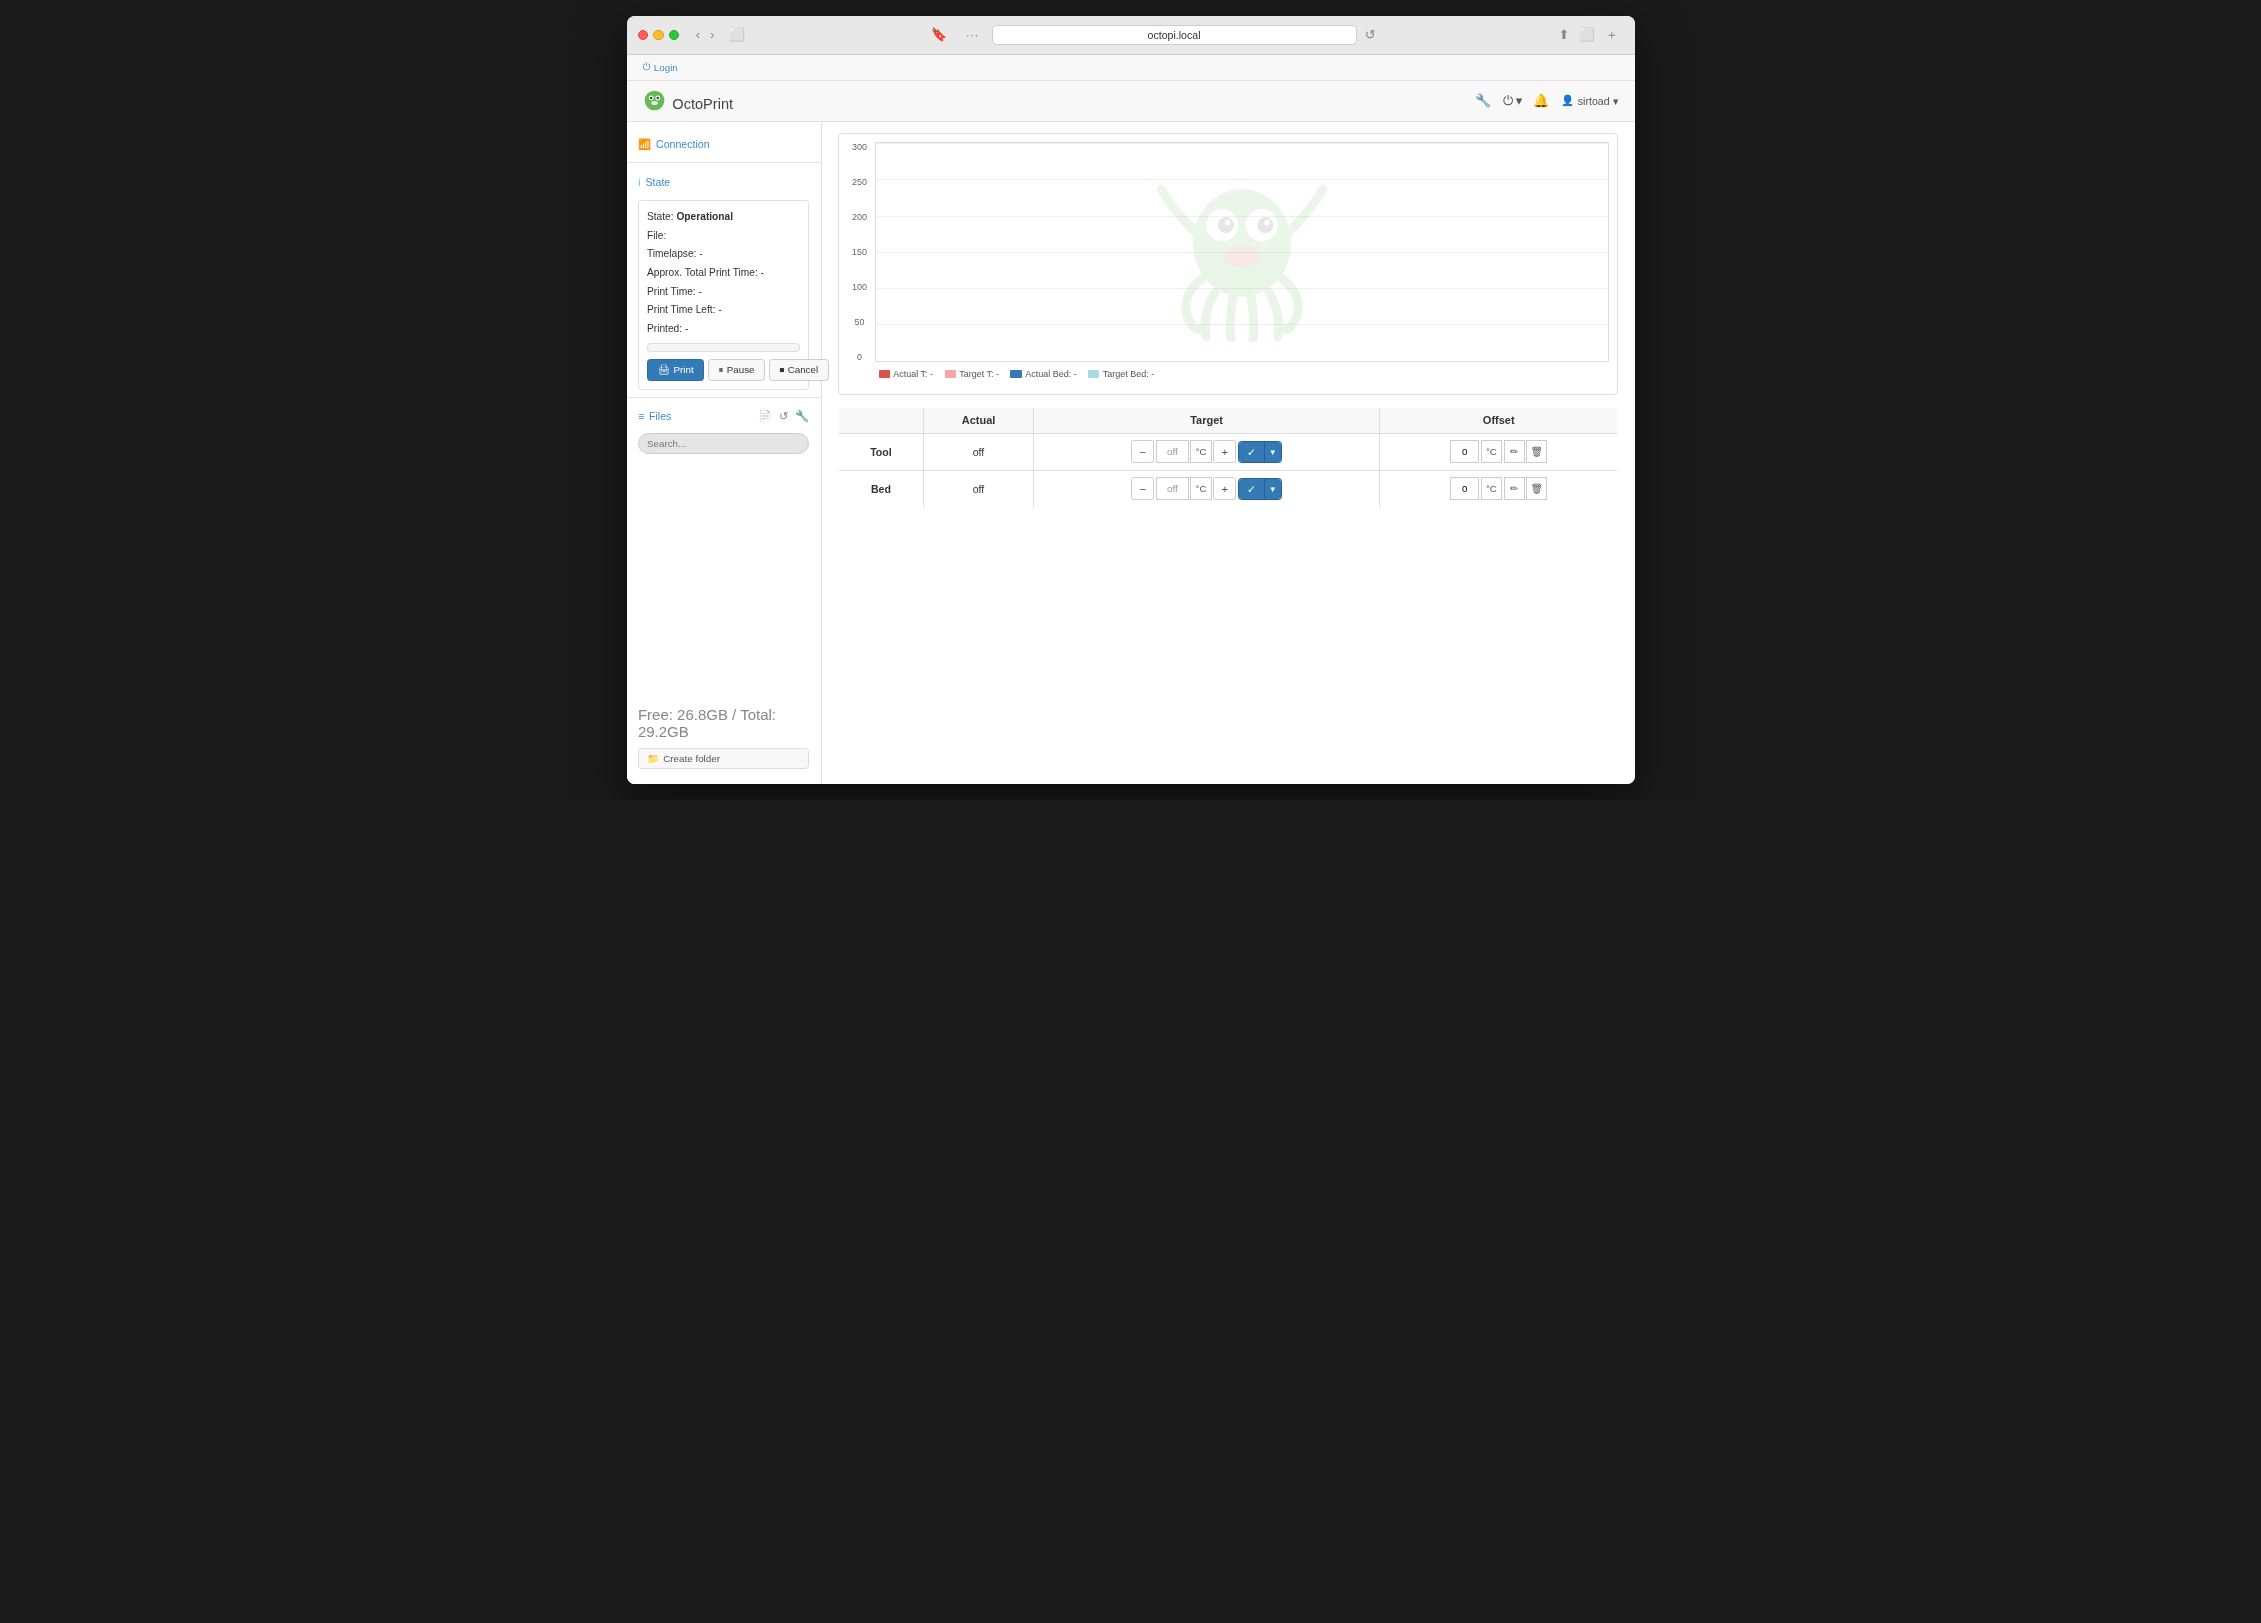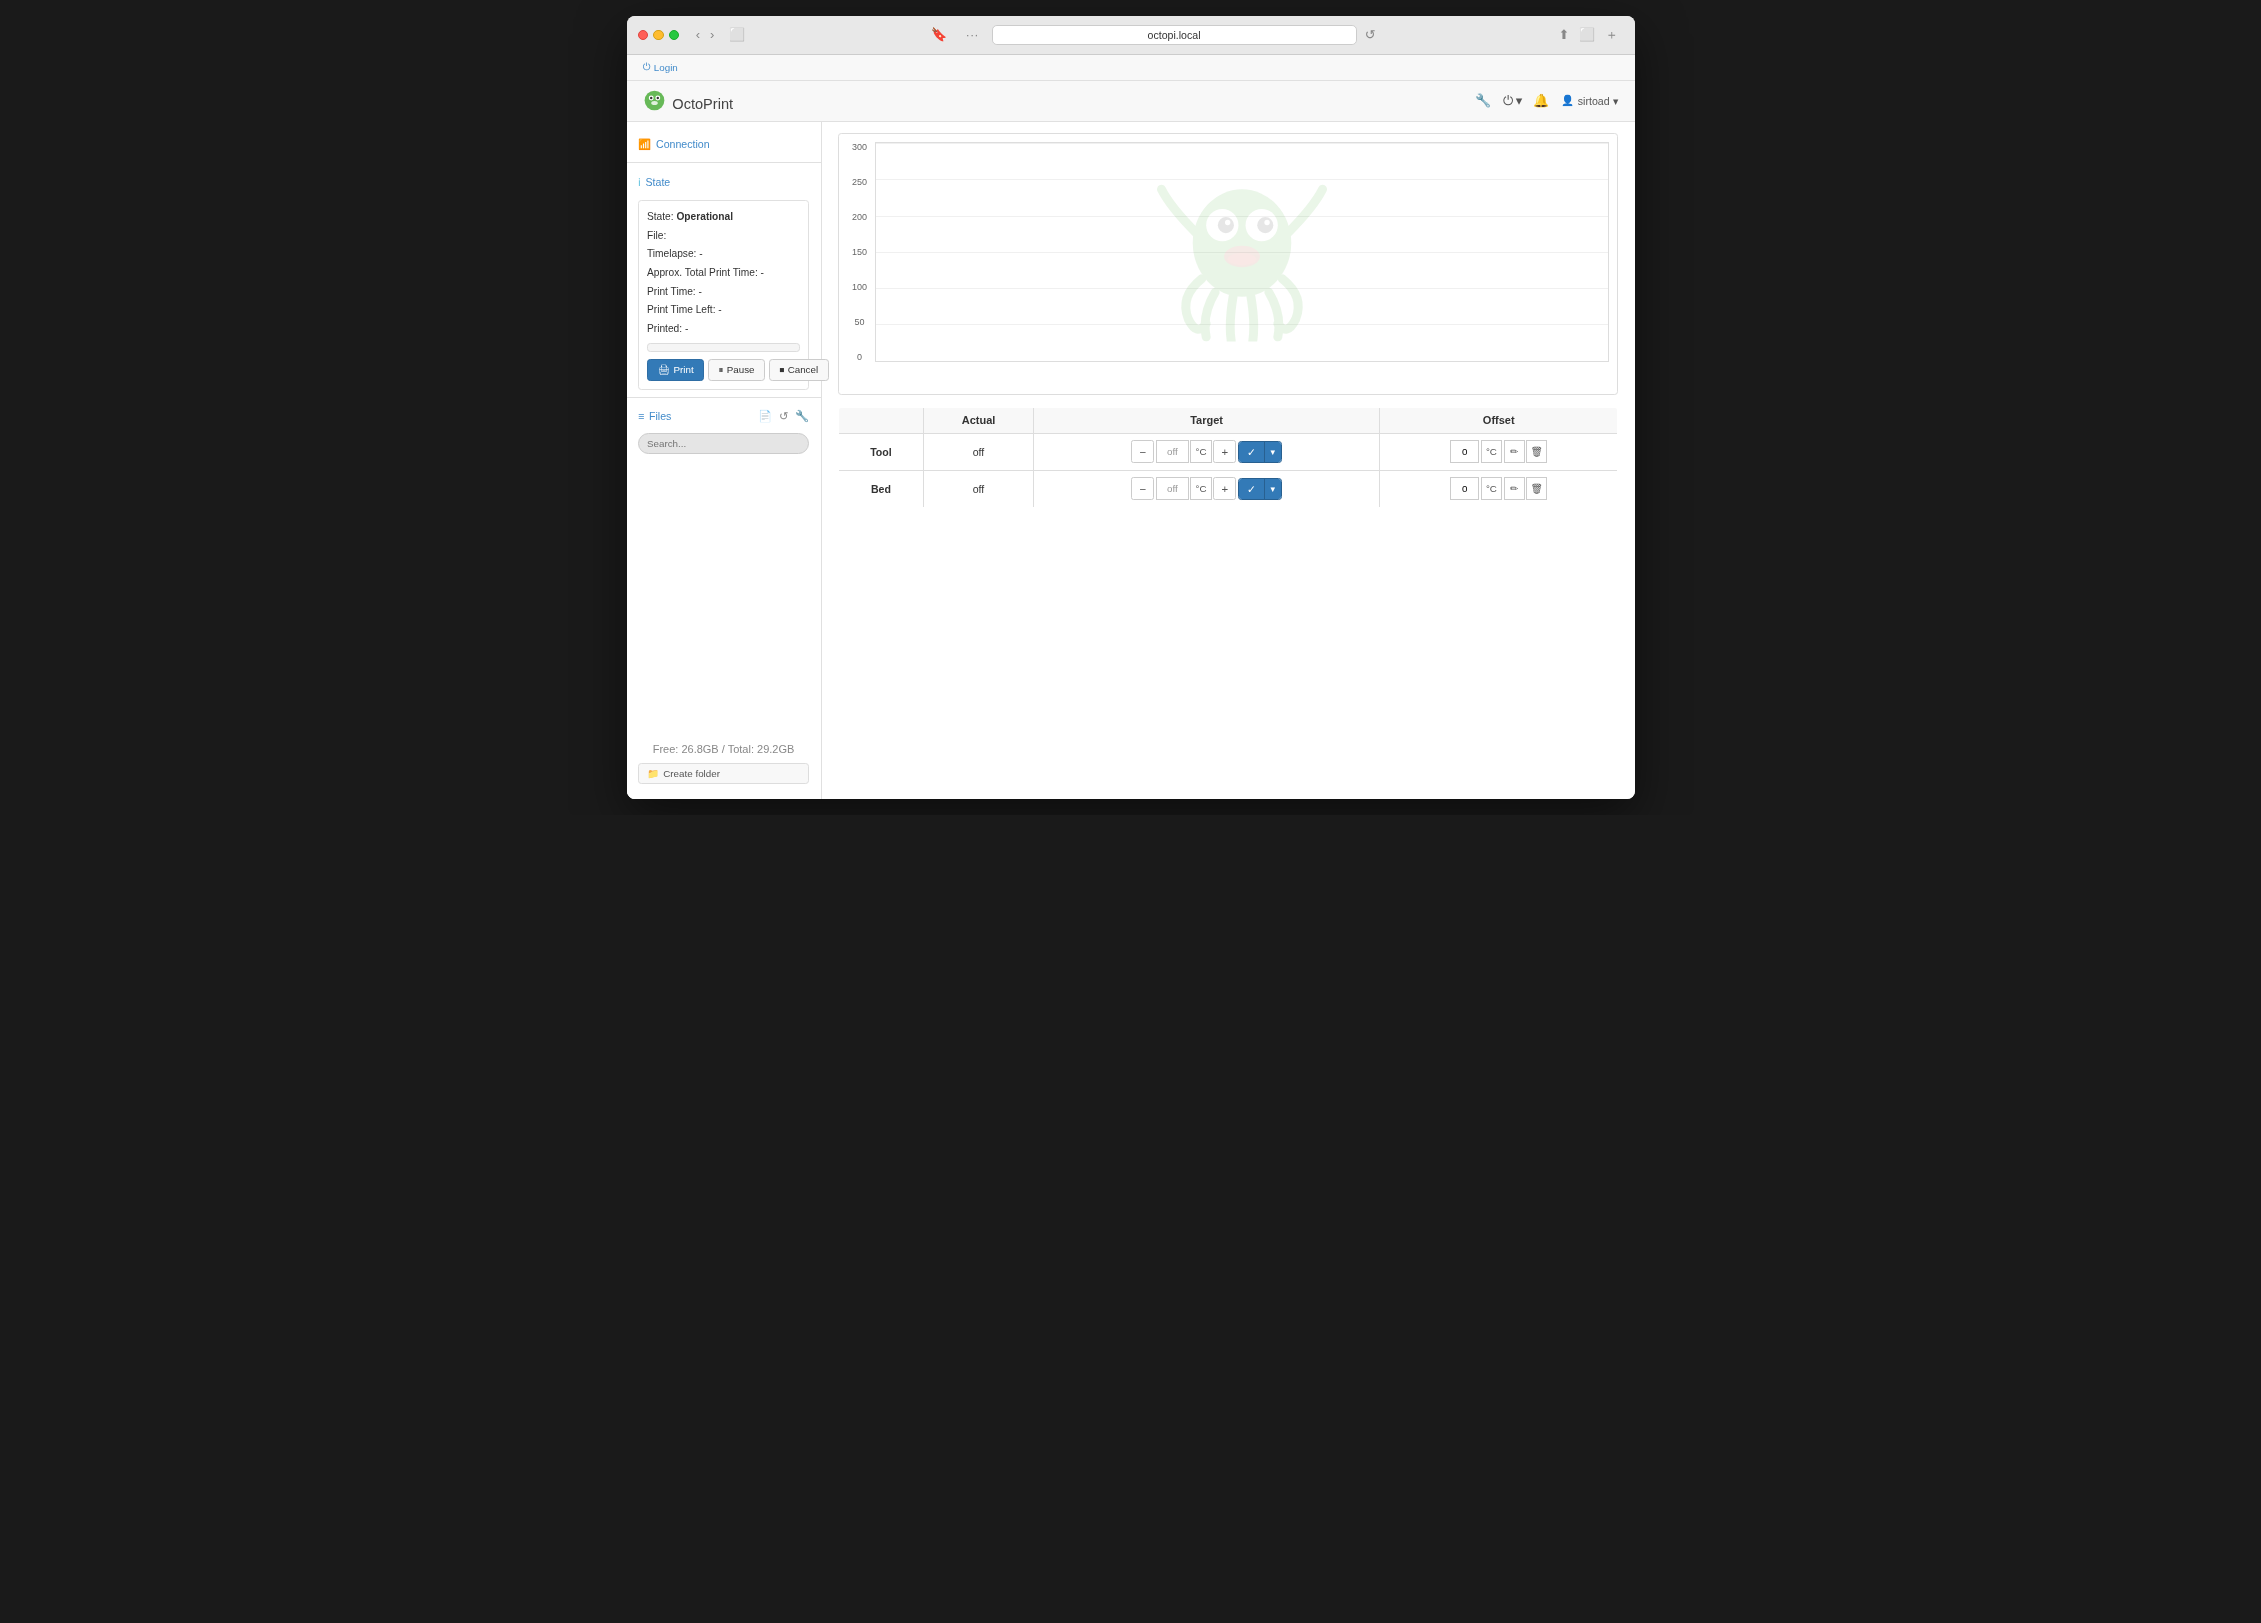--- a/index.html
+++ b/index.html
@@ -318,24 +318,24 @@
       background: #e5e5e5;
     }
 
     .file-list {
       padding: 0 11.4px;
       min-height: 163px;
     }
 
     .storage-info {
       padding: 4.9px 11.4px;
-      font-size: 11px;
+      font-size: 15px;
       color: #888;
-      text-align: center;
-      margin-top: 116px;
+      text-align: left;
+      margin-top: 79px;
     }
 
     .create-folder-btn {
       margin: 3.3px 11.4px;
       padding: 4.1px 8.1px;
       font-size: 9.8px;
       color: #555;
       background: #f8f8f8;
       border: 0.8px solid #ddd;
       border-radius: 3.3px;
@@ -802,20 +802,38 @@
               <path d="M 90 150 Q 85 180 88 200" stroke="#56b146" stroke-width="10" fill="none" stroke-linecap="round"></path>
               <path d="M 110 150 Q 115 180 112 200" stroke="#56b146" stroke-width="10" fill="none" stroke-linecap="round"></path>
               <path d="M 130 145 Q 145 170 140 195" stroke="#56b146" stroke-width="10" fill="none" stroke-linecap="round"></path>
               <path d="M 145 130 Q 170 150 160 175 Q 150 195 140 180" stroke="#56b146" stroke-width="10" fill="none" stroke-linecap="round"></path>
 
               <path d="M 50 80 Q 20 50 10 30" stroke="#56b146" stroke-width="10" fill="none" stroke-linecap="round"></path>
               <path d="M 150 80 Q 180 50 190 30" stroke="#56b146" stroke-width="10" fill="none" stroke-linecap="round"></path>
             </svg>
           </div>
 
+          <div class="chart-legend">
+            <div class="legend-item">
+              <div class="legend-color" style="background:#d9534f;"></div>
+              <span>Actual T: -</span>
+            </div>
+            <div class="legend-item">
+              <div class="legend-color" style="background:#f9a7a5;"></div>
+              <span>Target T: -</span>
+            </div>
+            <div class="legend-item">
+              <div class="legend-color" style="background:#337ab7;"></div>
+              <span>Actual Bed: -</span>
+            </div>
+            <div class="legend-item">
+              <div class="legend-color" style="background:#add8e6;"></div>
+              <span>Target Bed: -</span>
+            </div>
+          </div>
 
         </div>
       </div>
 
       <table class="temp-table">
         <thead>
           <tr>
             <th></th>
             <th>Actual</th>
             <th>Target</th>

